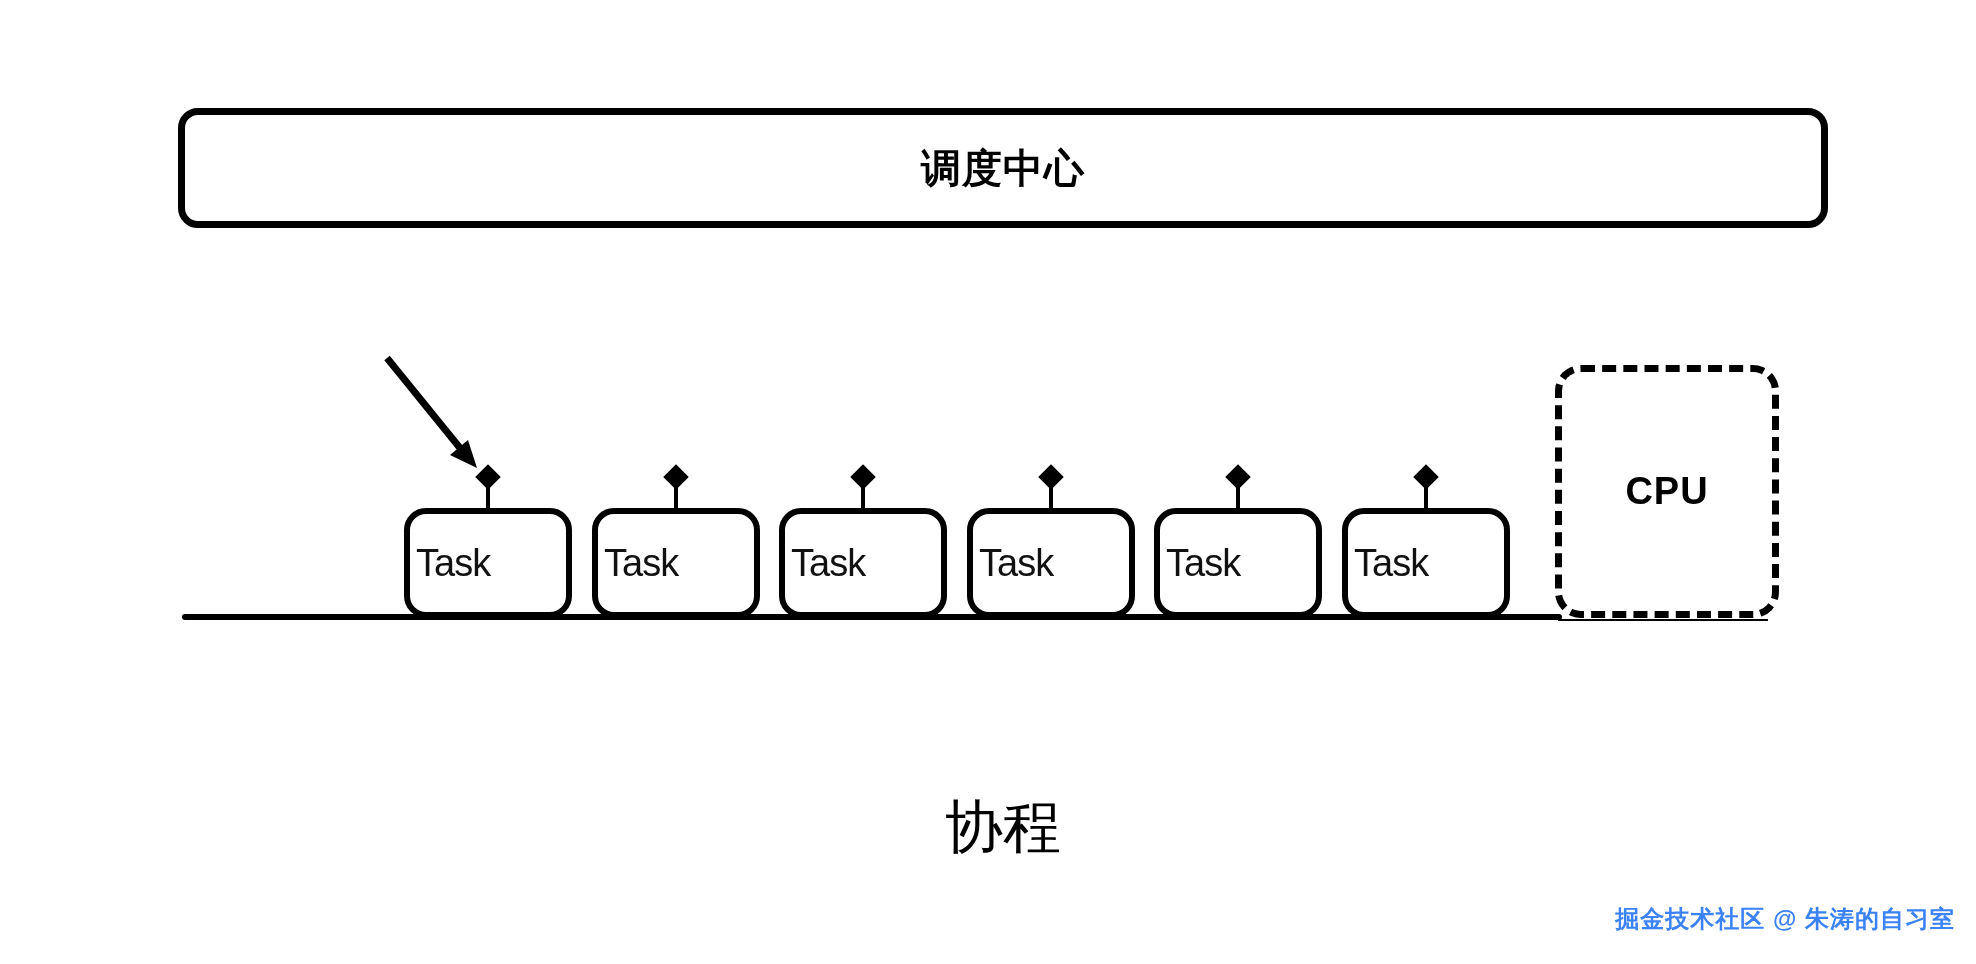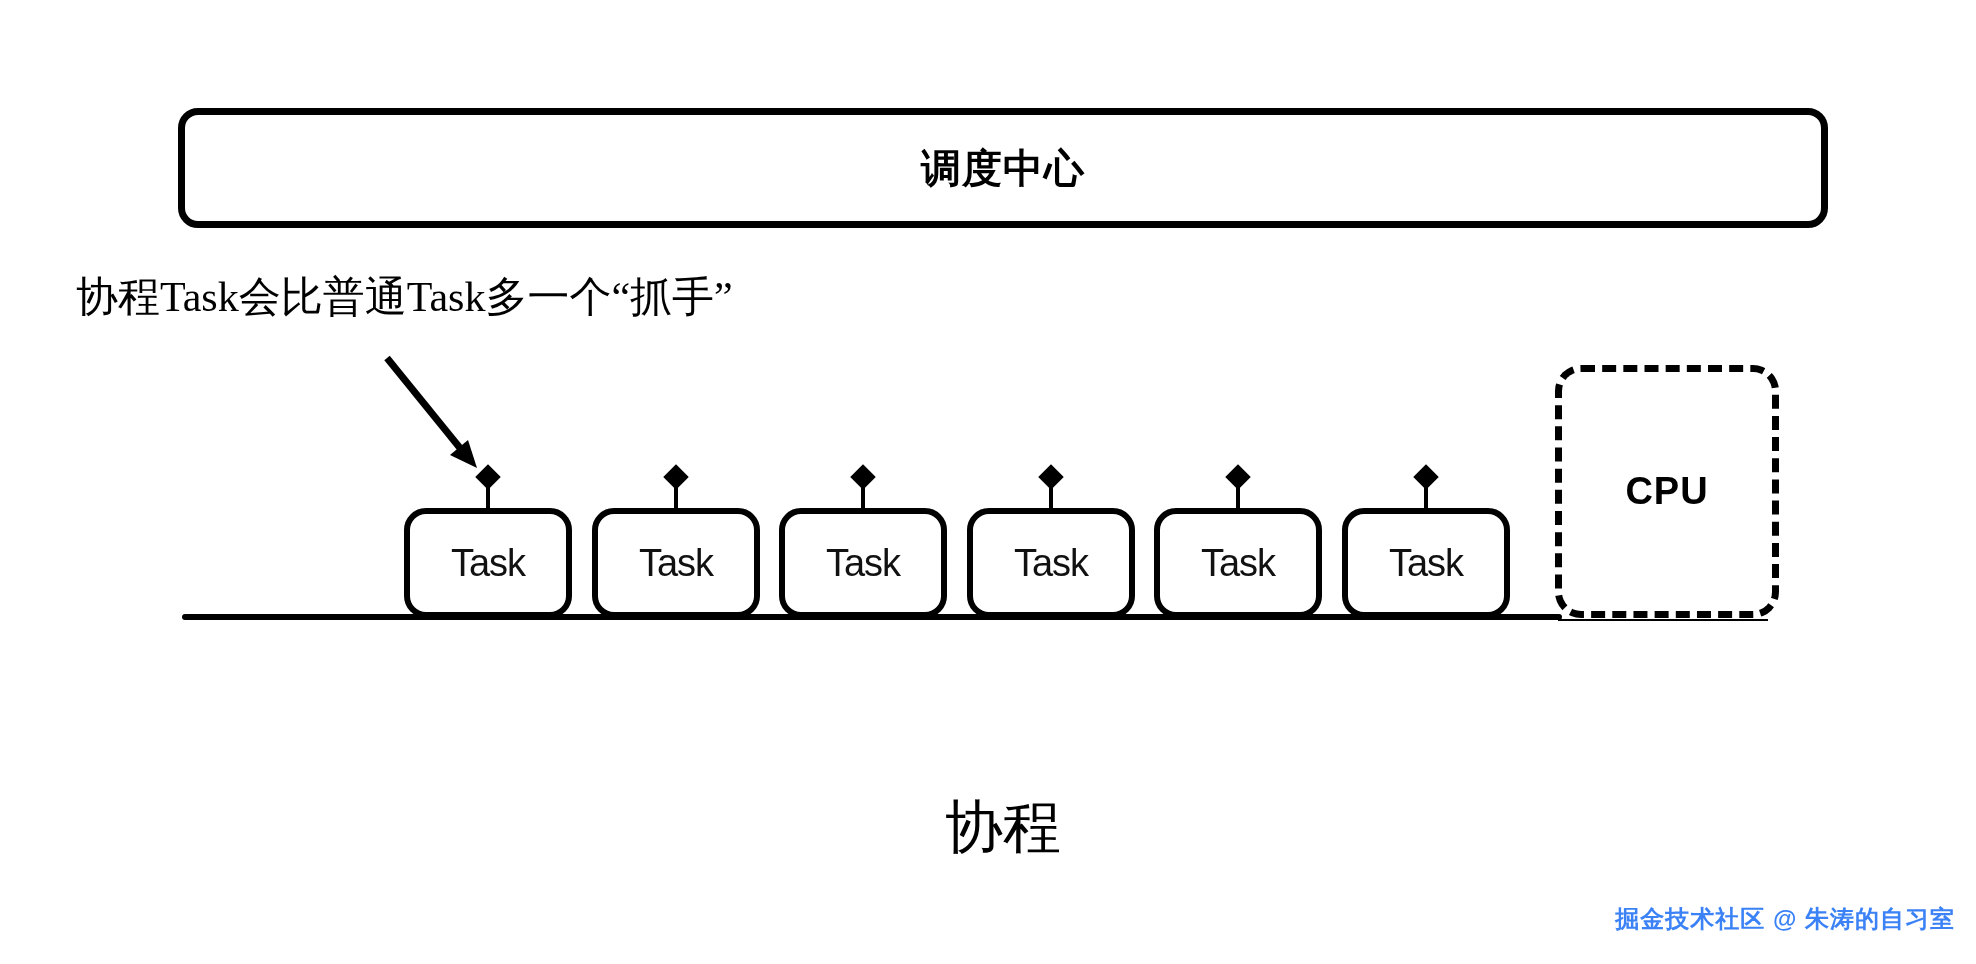--- a/index.html
+++ b/index.html
@@ -72,21 +72,21 @@
     display: block;
   }
   .task-box {
     position: absolute;
     left: 0; top: 42px;
     width: 168px; height: 110px;
     box-sizing: border-box;
     border: 6px solid #000;
     border-radius: 22px;
     background: #fff;
-    display: flex; align-items: center; justify-content: center;
+    display: flex; align-items: center; justify-content: flex-start; padding-left: 6px;
   }
   .task-label {
     font-size: 38px;
     font-weight: 400;
     letter-spacing: -1px;
     color: #111;
   }
 
   
   .ground-line {
@@ -148,21 +148,20 @@
 </style>
 </head>
 <body>
 
 <div class="canvas">
 
   <div class="scheduler-box">
     <span class="scheduler-label">调度中心</span>
   </div>
 
-  <div class="annotation">协程Task会比普通Task多一个“抓手”</div>
 
   <svg class="arrow-svg" viewBox="0 0 1976 964" xmlns="http://www.w3.org/2000/svg">
     <line x1="387" y1="358" x2="460" y2="448" stroke="#000000" stroke-width="7"></line>
     <polygon points="477,468 450,455 468,440" fill="#000000"></polygon>
   </svg>
 
   <div class="task-node" style="left:404px">
     <span class="pin">
       <span class="pin-diamond"></span>
       <span class="pin-stem"></span>

